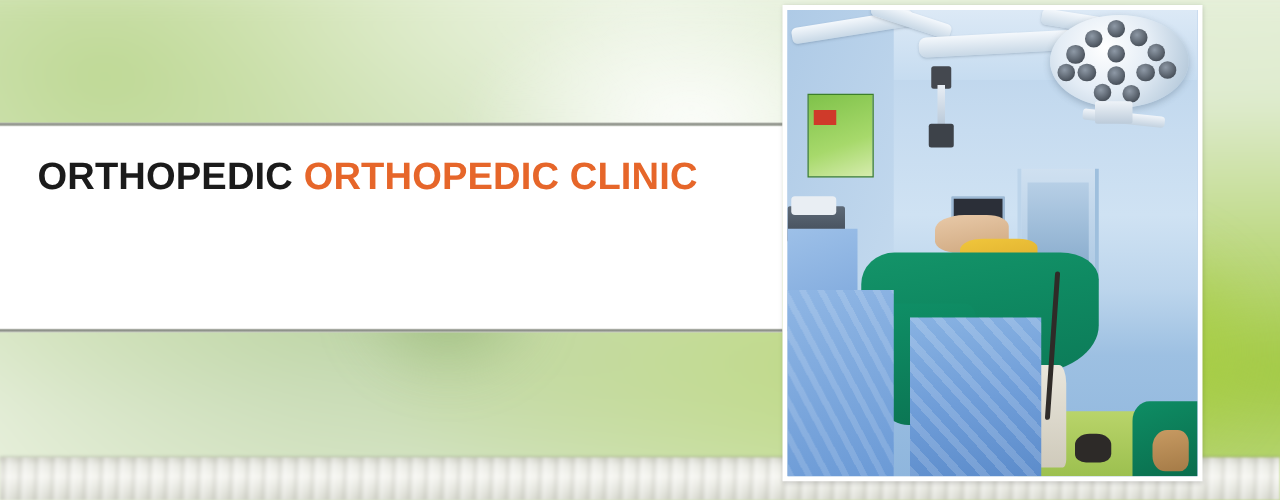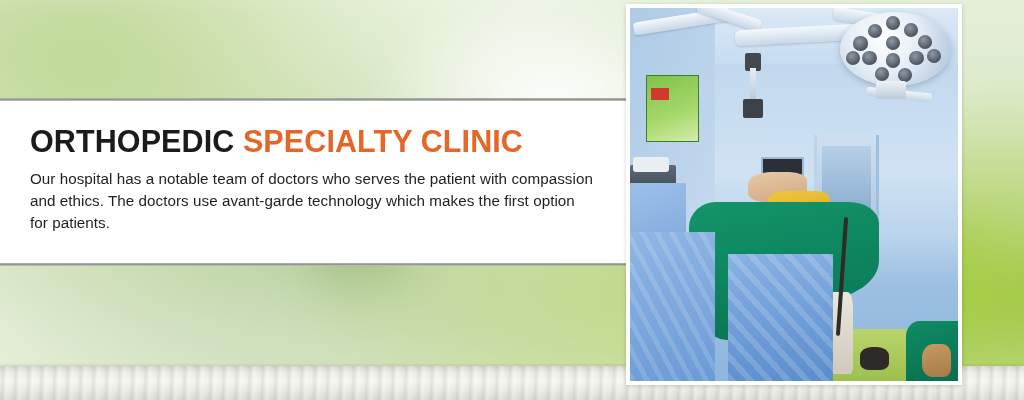--- a/index.html
+++ b/index.html
@@ -297,23 +297,22 @@
   <div class="ledge-top-edge"></div>
   <div class="ledge"></div>
 
   <div class="panel-rule top"></div>
   <div class="panel-rule bottom"></div>
 
   <div class="text-panel">
     <div class="panel-inner">
       <h1 class="headline">
         <span>ORTHOPEDIC</span>
-        <span class="accent">SPECIALTY CLINIC</span>
+        <span class="accent">ORTHOPEDIC CLINIC</span>
       </h1>
-      <p class="subcopy">Our hospital has a notable team of doctors who serves the patient with compassion and ethics. The doctors use avant-garde technology which makes the first option for patients.</p>
     </div>
   </div>
 
   <div class="photo-frame">
     <div class="photo">
 
       <div class="or-wall"></div>
       <div class="or-ceiling"></div>
       <div class="or-wall-left"></div>
       <div class="or-doorway"></div>

